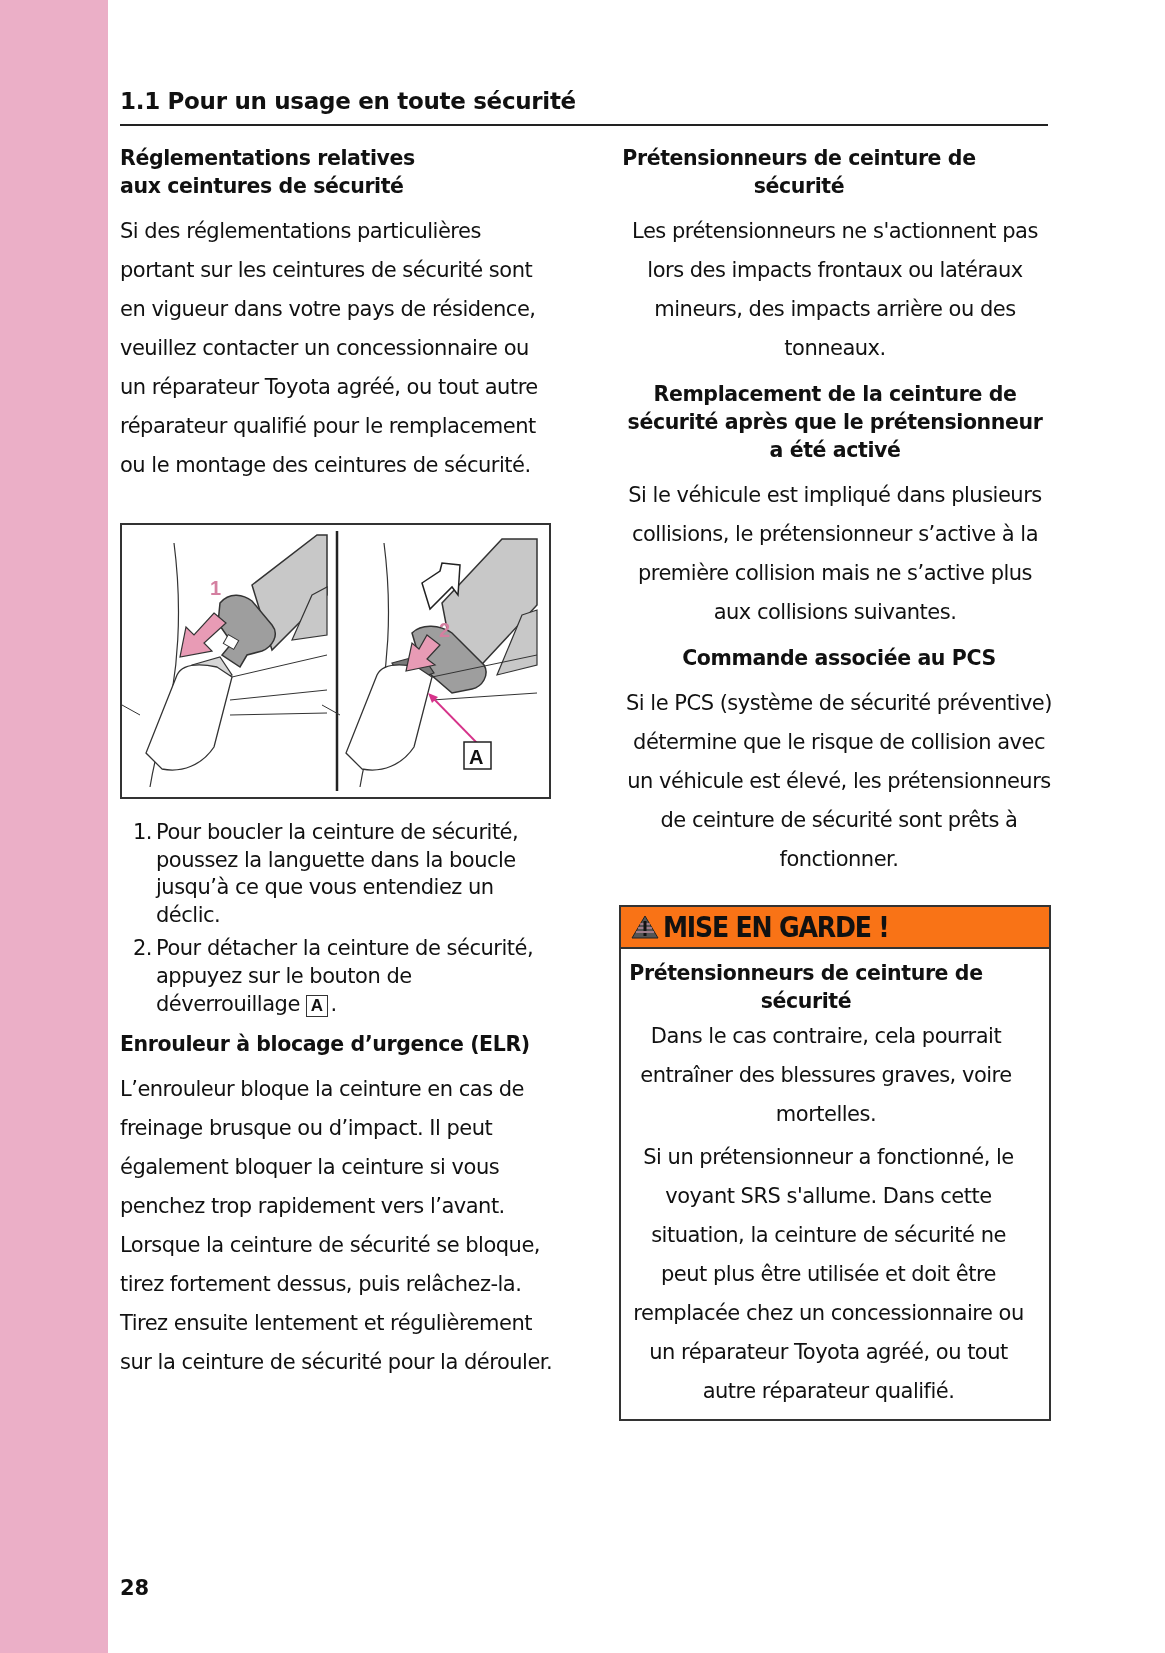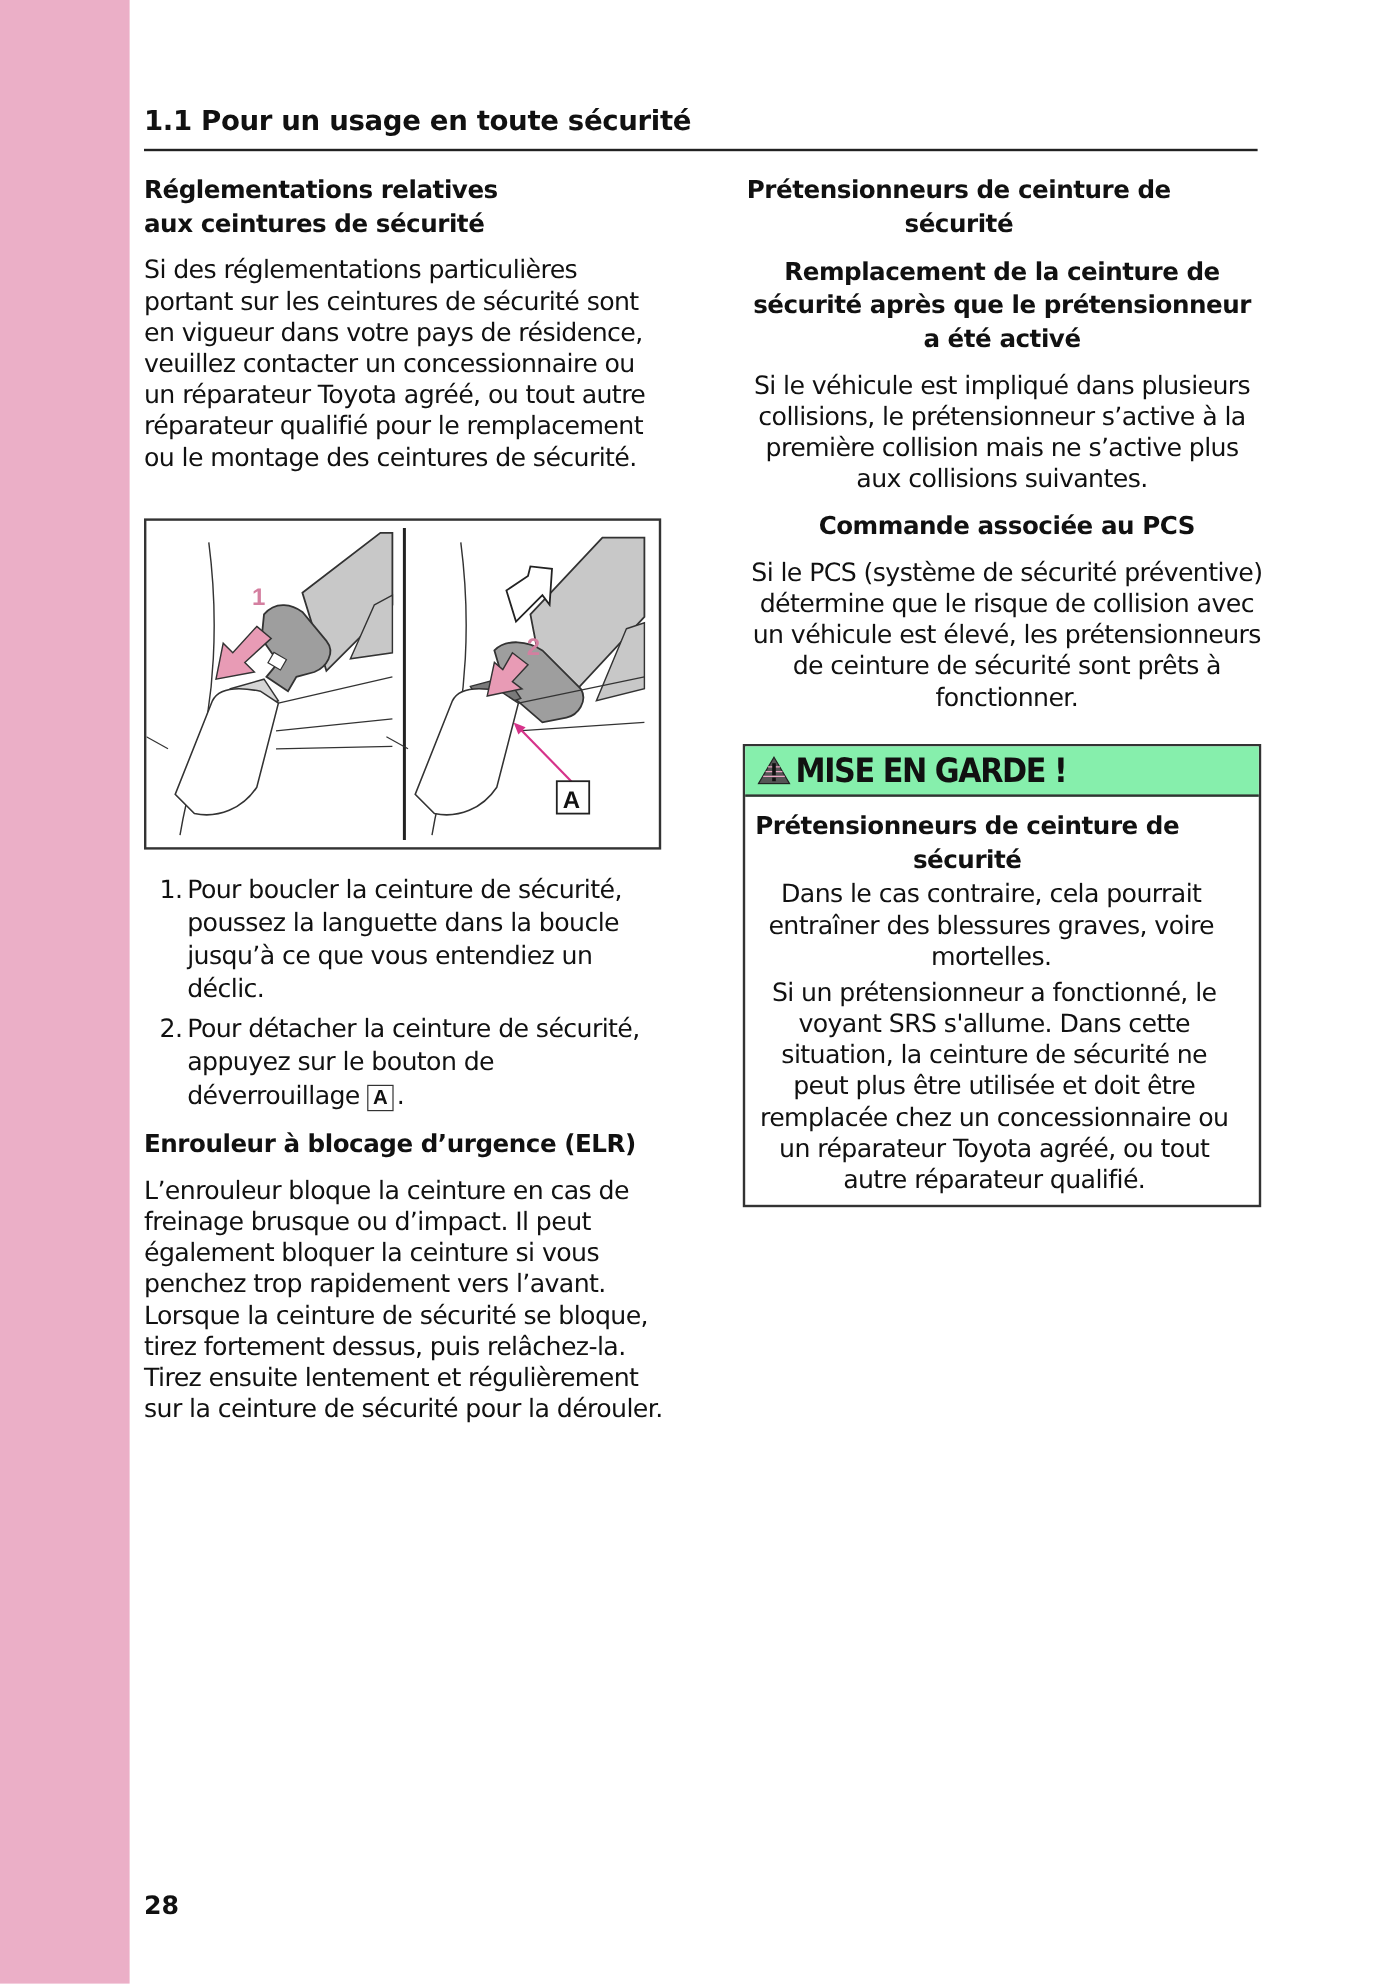--- a/index.html
+++ b/index.html
@@ -5,28 +5,28 @@
   html, body { margin:0; padding:0; }
   body { width:1165px; height:1653px; position:relative; background:#ffffff; overflow:hidden;
          font-family:"DejaVu Sans", sans-serif; color:#111; }
   .sidebar { position:absolute; left:0; top:0; width:108px; height:1653px; background:#ebafc7; }
   .section-title { position:absolute; left:120px; top:88px; font-size:23px; font-weight:bold; letter-spacing:-0.3px; white-space:nowrap; }
   .rule { position:absolute; left:120px; top:124px; width:928px; height:2px; background:#222; }
   .col { position:absolute; width:440px; }
   .col-left { left:120px; top:144px; }
   .col-right { left:619px; top:144px;text-align:center; }
   .h { font-weight:bold; font-size:20.5px; line-height:28px; letter-spacing:-0.4px; margin:0 0 12px 0; }
-  .p { font-size:21px; line-height:26px; letter-spacing:-0.5px; margin:0 0 12px 0; }
+  .p { font-size:21px; line-height:39px; letter-spacing:-0.5px; margin:0 0 12px 0; }
   .figure { position:relative; width:431px; height:276px; border:2px solid #333; box-sizing:border-box; margin:38px 0 20px 0; background:#fff; }
   .list { margin:0 0 12px 0; padding:0; list-style:none; }
   .list li { position:relative; padding-left:36px; font-size:21px; line-height:27.6px; letter-spacing:-0.5px; margin-bottom:6px; }
   .list .num { position:absolute; left:13px; top:0; }
   .boxA { display:inline-block; border:1.5px solid #333; font-weight:bold; font-size:17px; line-height:20px; padding:0 4px; margin:0 3px 0 6px; font-family:"Liberation Sans", sans-serif; }
   .warning { border:2px solid #333; width:432px; box-sizing:border-box; margin-top:26px; }
-  .warning-header { background:#86efac; border-bottom:2px solid #333; height:40px; display:flex; align-items:center; padding-left:10px; gap:4px; }
+  .warning-header { background:#f97316; border-bottom:2px solid #333; height:40px; display:flex; align-items:center; padding-left:10px; gap:4px; }
   .warning-title { font-weight:bold; font-size:28px; letter-spacing:-1.2px; font-family:"DejaVu Sans Condensed","DejaVu Sans", sans-serif; }
   .warning-body { padding:10px 5px 4px 5px; }
   .warning-body .h { margin-bottom:2px; }
   .warning-body .p { margin-bottom:4px; }
   .page-number { position:absolute; left:120px; top:1576px; font-weight:bold; font-size:21px; }
 </style>
 </head>
 <body>
 
 <div class="sidebar"></div>
@@ -90,20 +90,21 @@
       <span>Pour détacher la ceinture de sécurité, appuyez sur le bouton de déverrouillage</span><span class="boxA">A</span><span>.</span>
     </li>
   </ol>
 
   <div class="h">Enrouleur à blocage d’urgence (ELR)</div>
   <div class="p" style="width:435px;">L’enrouleur bloque la ceinture en cas de freinage brusque ou d’impact. Il peut également bloquer la ceinture si vous penchez trop rapidement vers l’avant. Lorsque la ceinture de sécurité se bloque, tirez fortement dessus, puis relâchez-la. Tirez ensuite lentement et régulièrement sur la ceinture de sécurité pour la dérouler.</div>
 </div>
 
 <div class="col col-right">
   <div class="h" style="width:360px;">Prétensionneurs de ceinture de sécurité</div>
+  <div class="p" style="width:432px;">Les prétensionneurs ne s'actionnent pas lors des impacts frontaux ou latéraux mineurs, des impacts arrière ou des tonneaux.</div>
 
   <div class="h" style="width:432px;">Remplacement de la ceinture de sécurité après que le prétensionneur a été activé</div>
   <div class="p" style="width:432px;">Si le véhicule est impliqué dans plusieurs collisions, le prétensionneur s’active à la première collision mais ne s’active plus aux collisions suivantes.</div>
 
   <div class="h">Commande associée au PCS</div>
   <div class="p" style="width:440px;">Si le PCS (système de sécurité préventive) détermine que le risque de collision avec un véhicule est élevé, les prétensionneurs de ceinture de sécurité sont prêts à fonctionner.</div>
 
   <div class="warning">
     <div class="warning-header">
       <svg width="28" height="24" viewBox="0 0 28 24">

